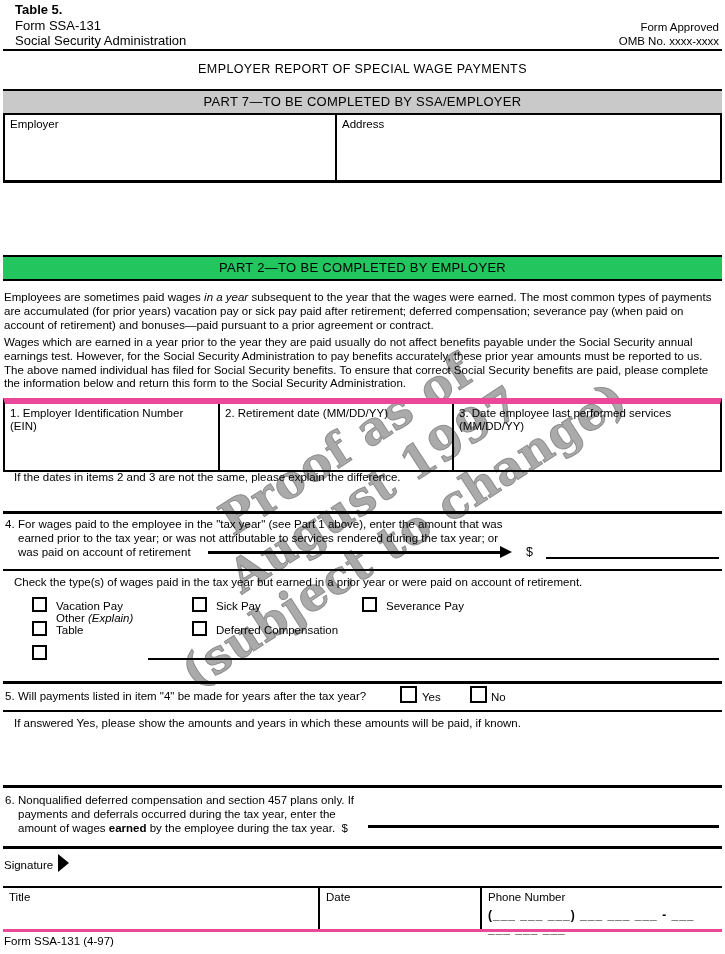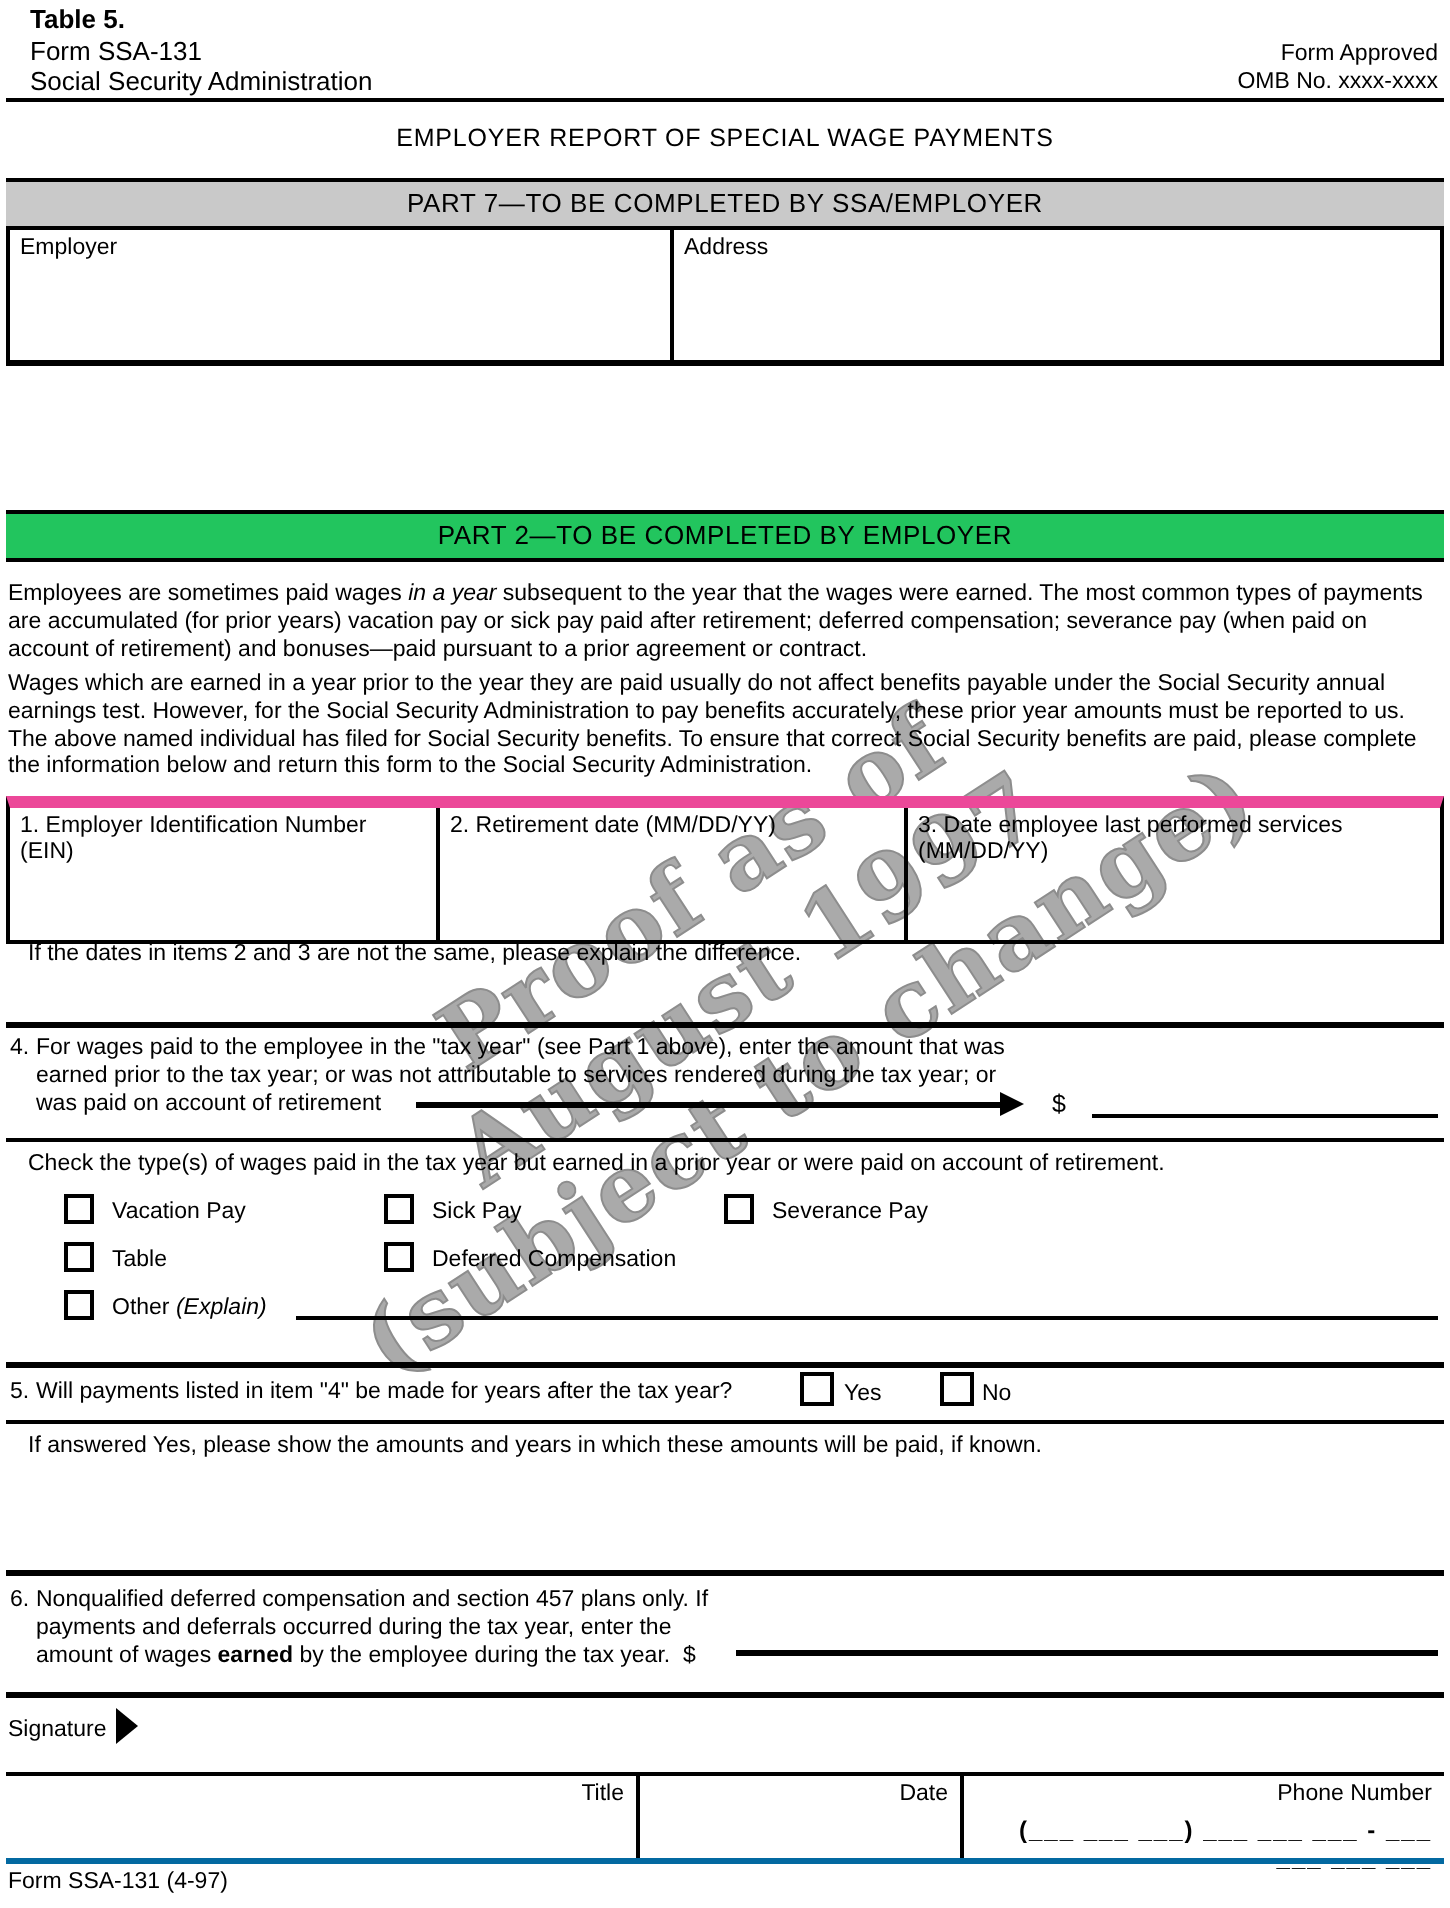--- a/index.html
+++ b/index.html
@@ -46,21 +46,21 @@
   .arrow-line::after {
     content:""; position:absolute; right:-11px; top:-5px;
     border-left:12px solid #000; border-top:6.5px solid transparent; border-bottom:6.5px solid transparent;
   }
 
   .sig-arrow { position:absolute; width:0; height:0;
     border-left:11px solid #000; border-top:9px solid transparent; border-bottom:9px solid transparent; }
 
   
   .btm-tbl { position:absolute; left:3px; right:3px; top:886px; height:46px;
-    border-top:2px solid #000; border-bottom:3px solid #0369a1; display:flex;text-align:right; }
+    border-top:2px solid #000; border-bottom:3px solid #ec4899; display:flex; }
   .btm-cell { padding:3px 6px; font-size:11.5px; }
 
   .watermark {
     position:absolute; left:140px; top:340px; width:470px; height:300px;
     display:flex; flex-direction:column; align-items:center; justify-content:center;
     transform:rotate(-33deg);
     font-family:"DejaVu Serif", serif; font-weight:bold;
     font-size:46px; line-height:1.16; letter-spacing:1px;
     color:#aaaaaa; -webkit-text-stroke:1px #8d8d8d;
     white-space:nowrap; pointer-events:none;
@@ -145,21 +145,21 @@
   <div class="cb-label" style="left:216px;top:600px;">Sick Pay</div>
   <div class="checkbox" style="left:362px;top:597px;"></div>
   <div class="cb-label" style="left:386px;top:600px;">Severance Pay</div>
 
   <div class="checkbox" style="left:32px;top:621px;"></div>
   <div class="cb-label" style="left:56px;top:624px;">Table</div>
   <div class="checkbox" style="left:192px;top:621px;"></div>
   <div class="cb-label" style="left:216px;top:624px;">Deferred Compensation</div>
 
   <div class="checkbox" style="left:32px;top:645px;"></div>
-  <div class="cb-label" style="left:56px;top:648px;"><span>Other </span><span class="it">(Explain)</span></div>
+  <div class="cb-label" style="left:56px;top:612px;"><span>Other </span><span class="it">(Explain)</span></div>
   <div class="fill-line" style="left:148px;width:571px;top:658px;"></div>
 
   <div class="hline" style="top:681px;height:3px;"></div>
 
   <div class="note" style="left:5px;top:690px;">5.</div>
   <div class="note" style="left:18px;top:690px;">Will payments listed in item "4" be made for years after the tax year?</div>
   <div class="checkbox" style="left:400px;top:686px;width:17px;height:17px;"></div>
   <div class="cb-label" style="left:422px;top:691px;">Yes</div>
   <div class="checkbox" style="left:470px;top:686px;width:17px;height:17px;"></div>
   <div class="cb-label" style="left:491px;top:691px;">No</div>

